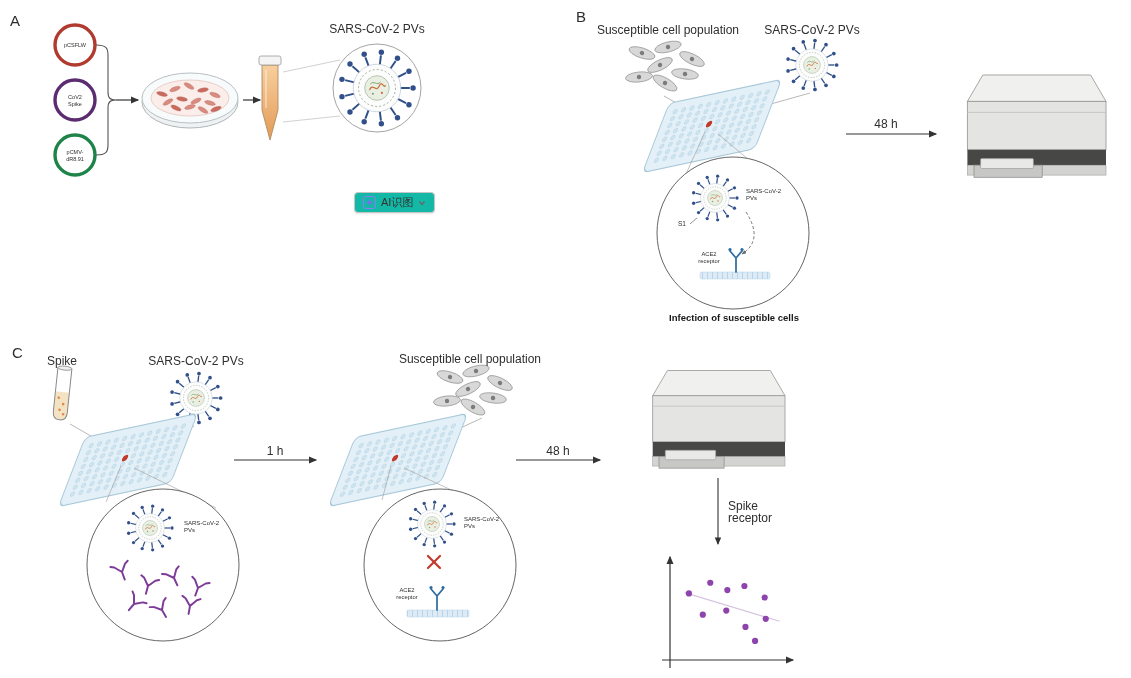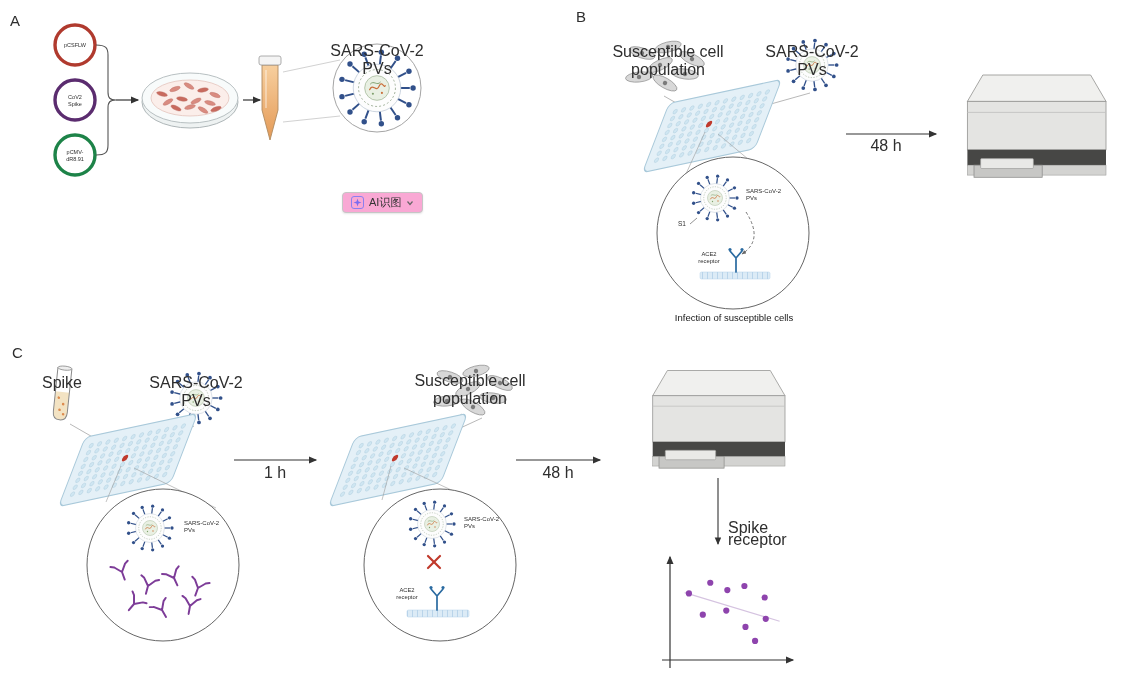--- a/index.html
+++ b/index.html
@@ -1,30 +1,30 @@
 <!DOCTYPE html>
 <html><head>
 <meta charset="utf-8">
 <style>
   html,body{margin:0;padding:0;background:#fff;}
   .canvas{position:relative;width:1131px;height:678px;background:#fff;overflow:hidden;
           font-family:"Liberation Sans",sans-serif;color:#2b2b2b;}
   .art{position:absolute;left:0;top:0;}
   .lbl{position:absolute;color:#2e2e2e;white-space:nowrap;}
   .pl{font-size:15px;}
-  .s10{font-size:16px;margin-top:20px;}
+  .s10{font-size:12px;}
   .c{text-align:center;white-space:normal;}
   .t6{font-size:6px;line-height:6.5px;}
   .t55{font-size:5.5px;line-height:6px;text-align:center;}
   .t58{font-size:5.8px;line-height:6.3px;text-align:center;}
   .t65{font-size:6.5px;}
-  .bold{font-weight:400;color:#161616;}
+  .bold{font-weight:700;color:#161616;}
   .ai-btn{position:absolute;display:flex;align-items:center;gap:5px;border:1px solid #c6c6c6;
-          border-radius:4px;background:#f9a8d4;padding:2px 8px;font-size:11px;color:#333;
-          cursor:pointer;box-shadow:0 1px 2px rgba(0,0,0,.10);}
+          border-radius:4px;background:#14b8a6;padding:2px 8px;font-size:11px;color:#333;
+          cursor:pointer;box-shadow:0 1px 2px rgba(0,0,0,.10);margin-left:12px;}
 </style>
 </head>
 <body>
 
 <div class="canvas">
 
 <svg class="art" width="1131" height="678" viewBox="0 0 1131 678">
   <defs>
     <marker id="arr" markerWidth="8" markerHeight="8" refX="6" refY="3" orient="auto">
       <path d="M0,0 L7,3 L0,6 Z" fill="#333"></path>

